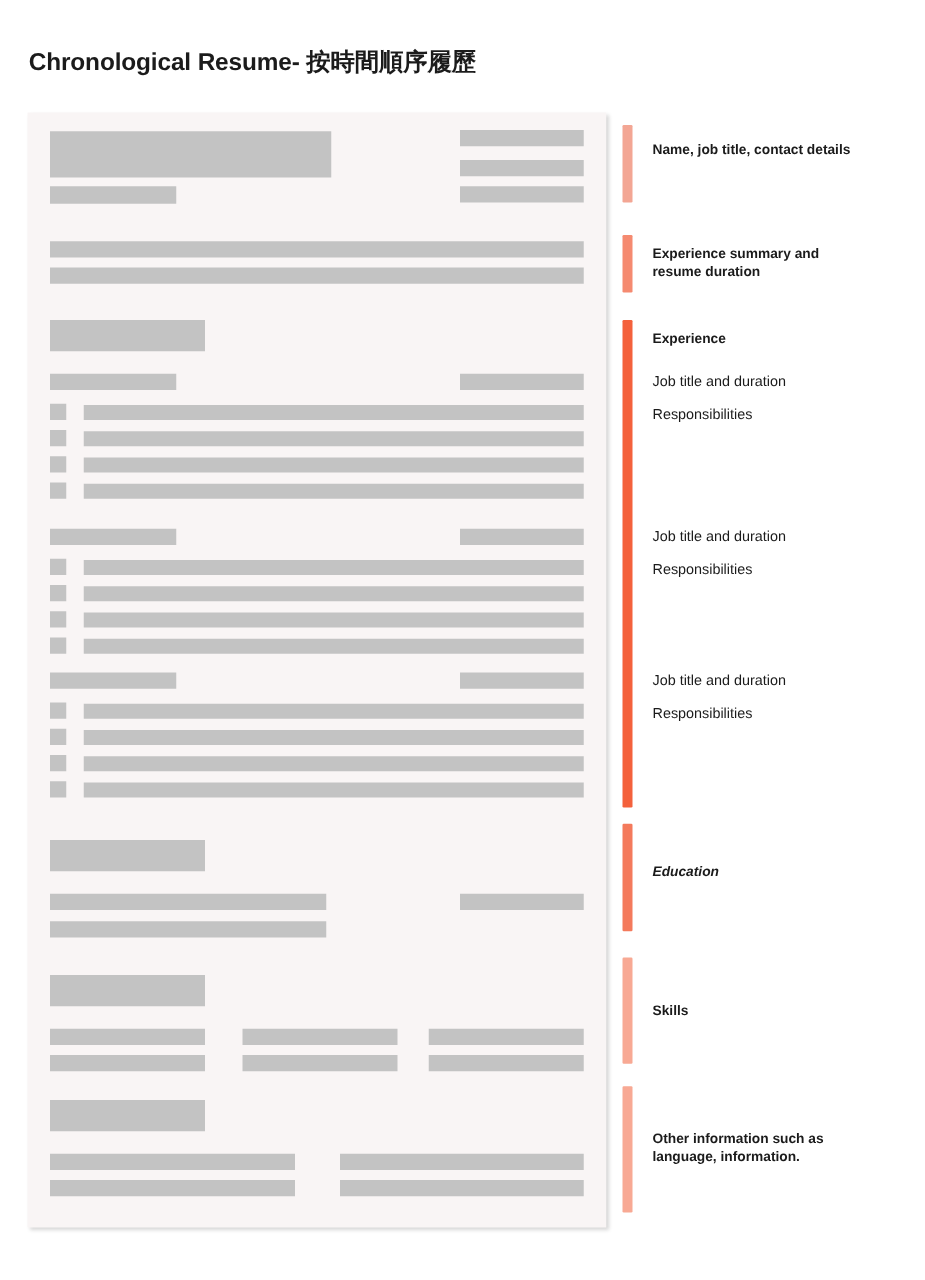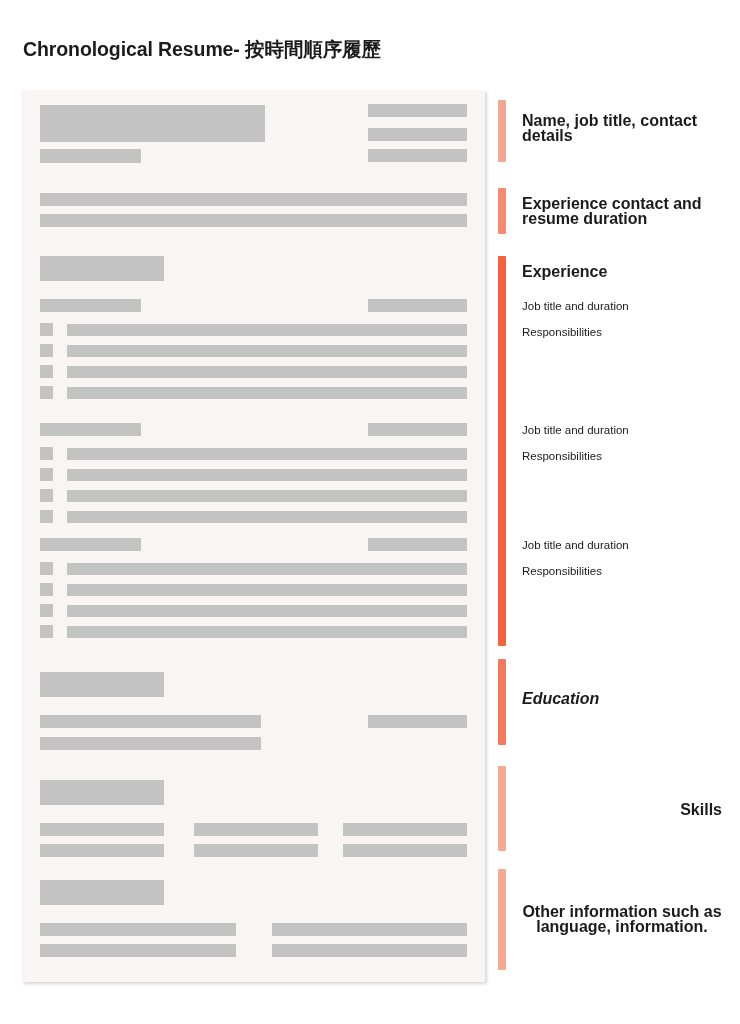--- a/index.html
+++ b/index.html
@@ -50,21 +50,21 @@
     width: 8px;
     border-radius: 1px;
   }
   .ann-text {
     position: absolute;
     left: 522px;
     width: 200px;
     color: #1b1b1b;
   }
   .ann-head {
-    font-size: 16px;
+    font-size: 11px;
     font-weight: bold;
     line-height: 15px;
   }
   .ann-sub {
     font-size: 11.5px;
     font-weight: normal;
     line-height: 15px;
   }
 </style>
 </head>
@@ -133,31 +133,31 @@
     <div class="blk" style="left: 45px; top: 515px; width: 400px; height: 12px; background: rgb(195, 195, 195);"></div>
     <div class="blk" style="left: 18px; top: 535px; width: 13px; height: 13px; background: rgb(195, 195, 195);"></div>
     <div class="blk" style="left: 45px; top: 536px; width: 400px; height: 12px; background: rgb(195, 195, 195);"></div>
   </div>
 
 <div id="annotation-rail">
     <div class="ann-bar" style="top: 100px; height: 62px; background: rgb(243, 166, 148);"></div>
     <div class="ann-text ann-head" style="top: 113px;">Name, job title, contact details</div>
     <div class="ann-bar" style="top: 188px; height: 46px; background: rgb(245, 138, 112);"></div>
     <div class="ann-text ann-head" style="top: 196px;">
-      <div>Experience contact and</div>
+      <div>Experience summary and</div>
       <div>resume duration</div>
     </div>
     <div class="ann-bar" style="top: 256px; height: 390px; background: rgb(244, 97, 60);"></div>
     <div class="ann-text ann-head" style="top: 264px;">Experience</div>
     <div class="ann-bar" style="top: 659px; height: 86px; background: rgb(244, 122, 92);"></div>
     <div class="ann-text ann-head" style="top: 691px; font-style: italic;">Education</div>
     <div class="ann-bar" style="top: 766px; height: 85px; background: rgb(248, 169, 148);"></div>
-    <div class="ann-text ann-head" style="top: 802px; text-align: right;">Skills</div>
+    <div class="ann-text ann-head" style="top: 802px;">Skills</div>
     <div class="ann-bar" style="top: 869px; height: 101px; background: rgb(248, 169, 148);"></div>
-    <div class="ann-text ann-head" style="top: 904px; text-align: center;">
+    <div class="ann-text ann-head" style="top: 904px;">
       <div>Other information such as</div>
       <div>language, information.</div>
     </div>
     <div class="ann-text ann-sub" style="top: 299px;">Job title and duration</div>
     <div class="ann-text ann-sub" style="top: 325px;">Responsibilities</div>
     <div class="ann-text ann-sub" style="top: 423px;">Job title and duration</div>
     <div class="ann-text ann-sub" style="top: 449px;">Responsibilities</div>
     <div class="ann-text ann-sub" style="top: 538px;">Job title and duration</div>
     <div class="ann-text ann-sub" style="top: 564px;">Responsibilities</div>
   </div>

